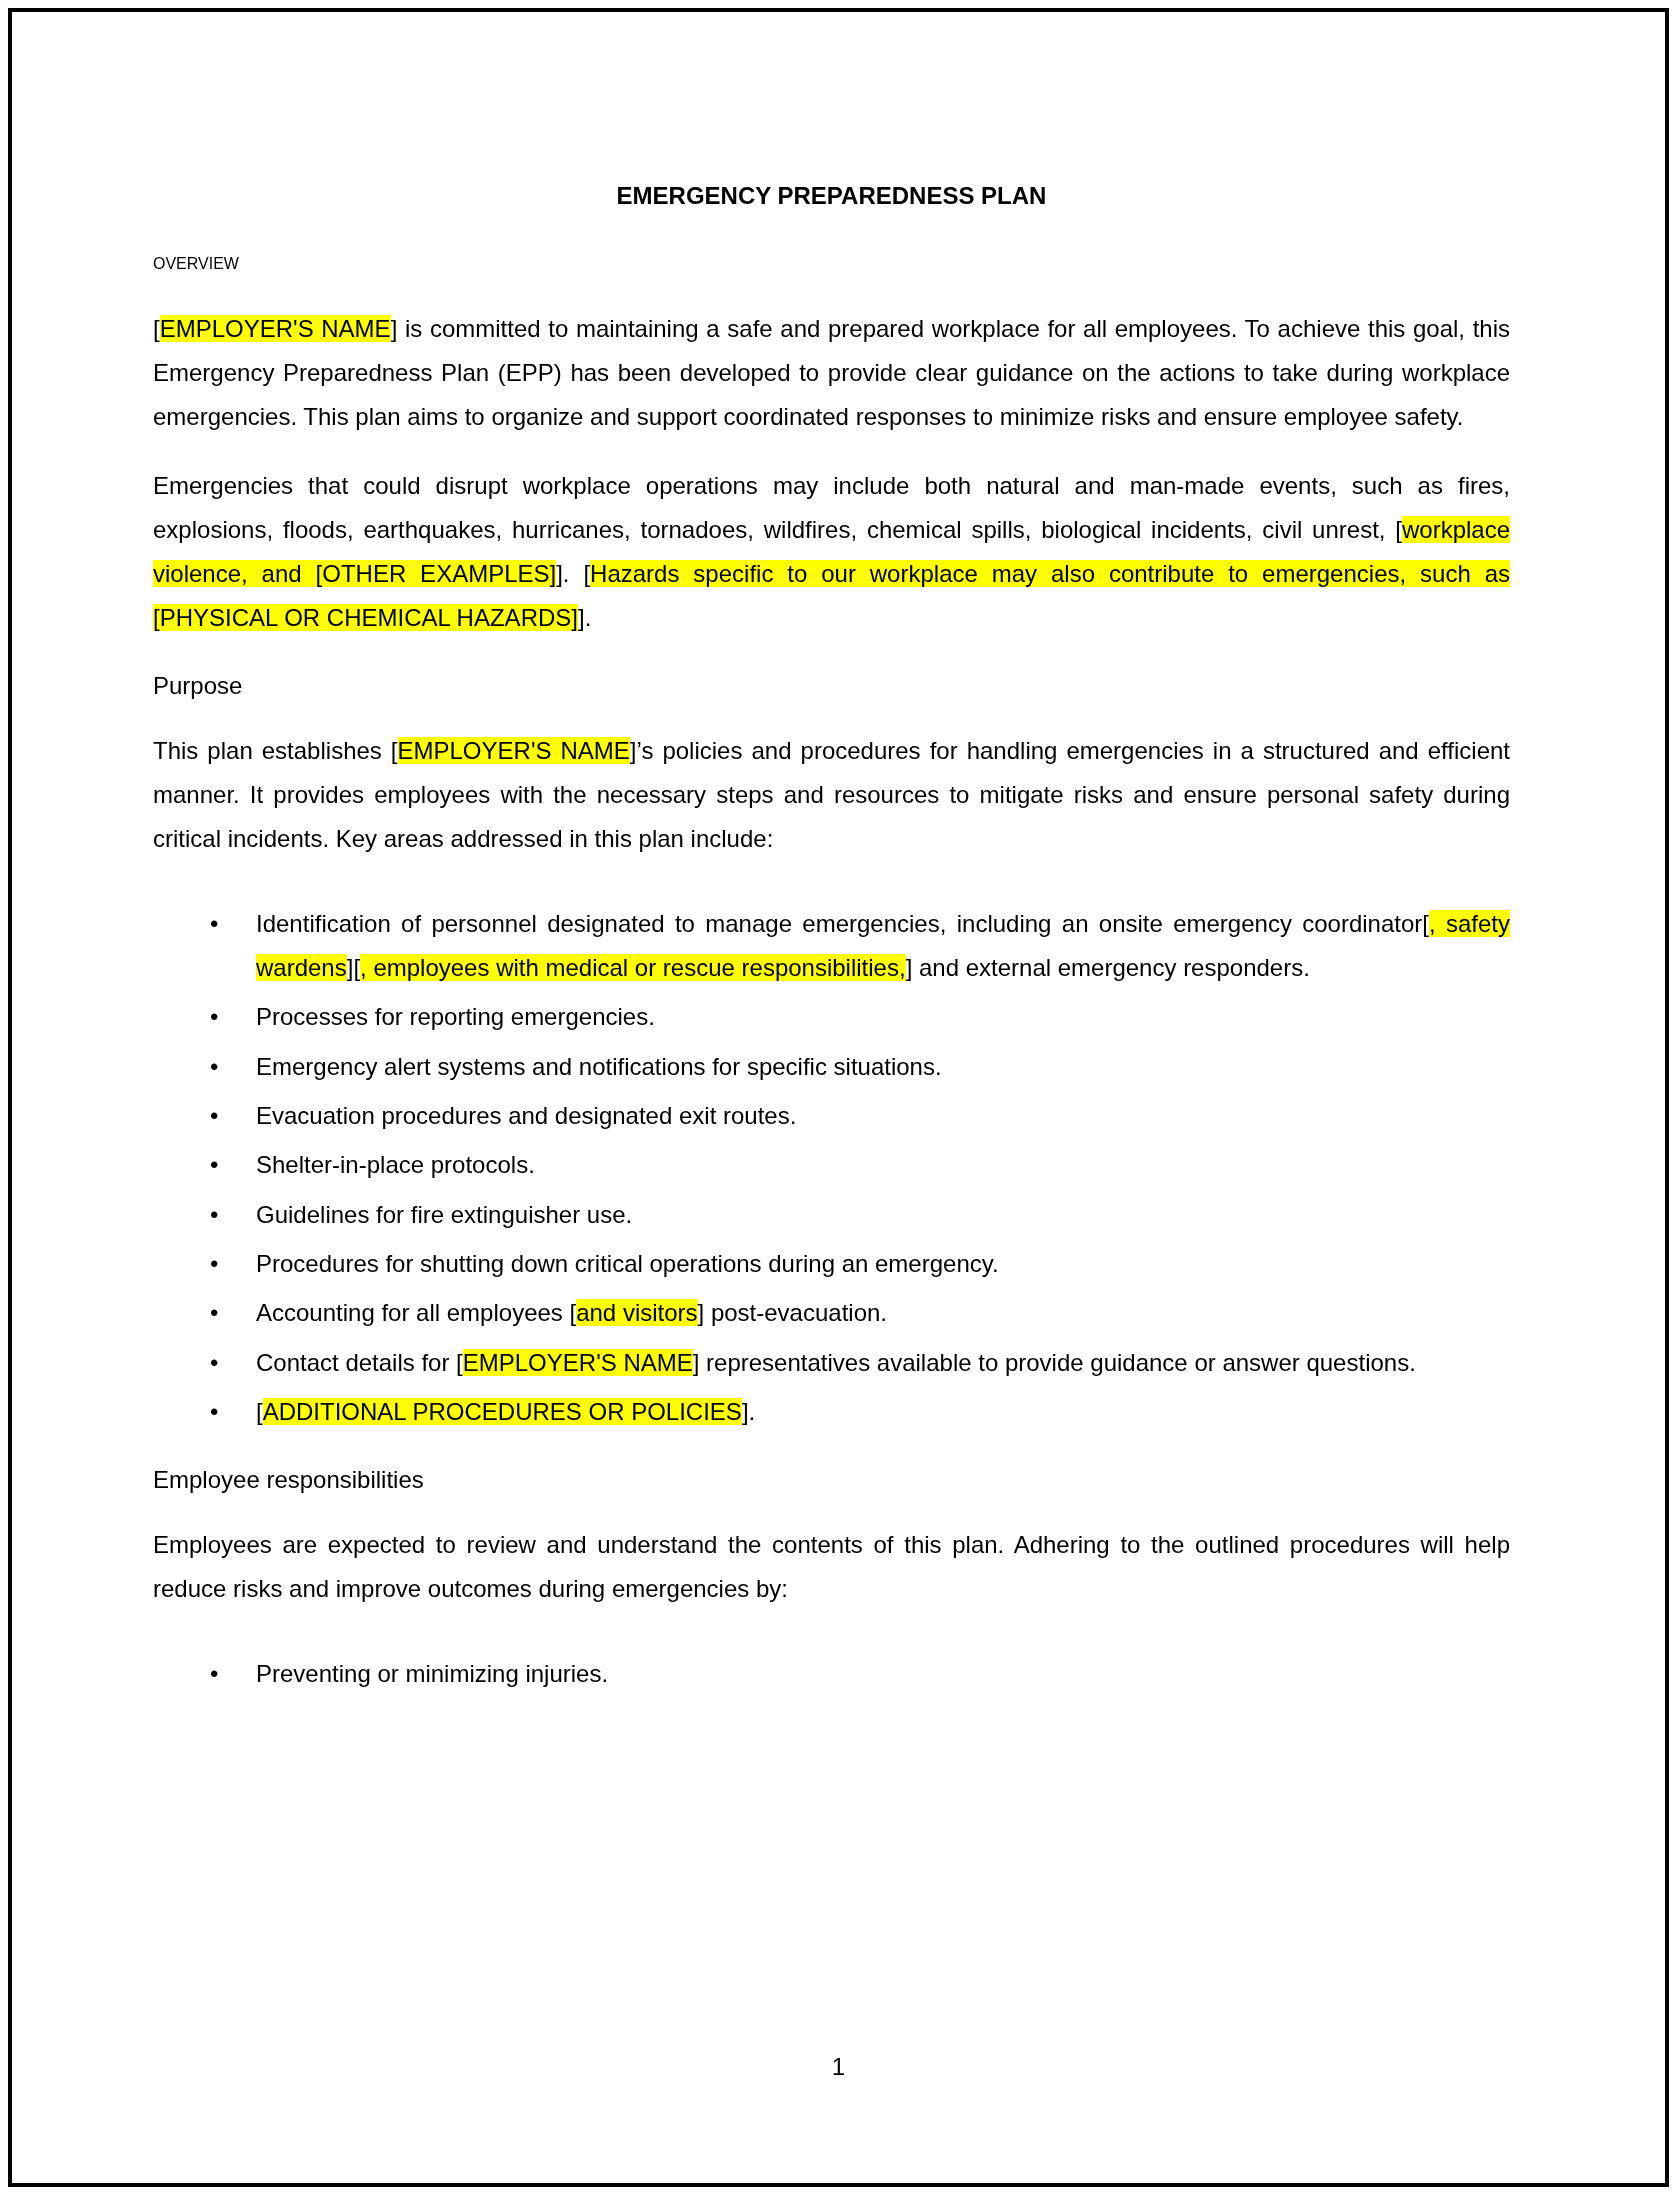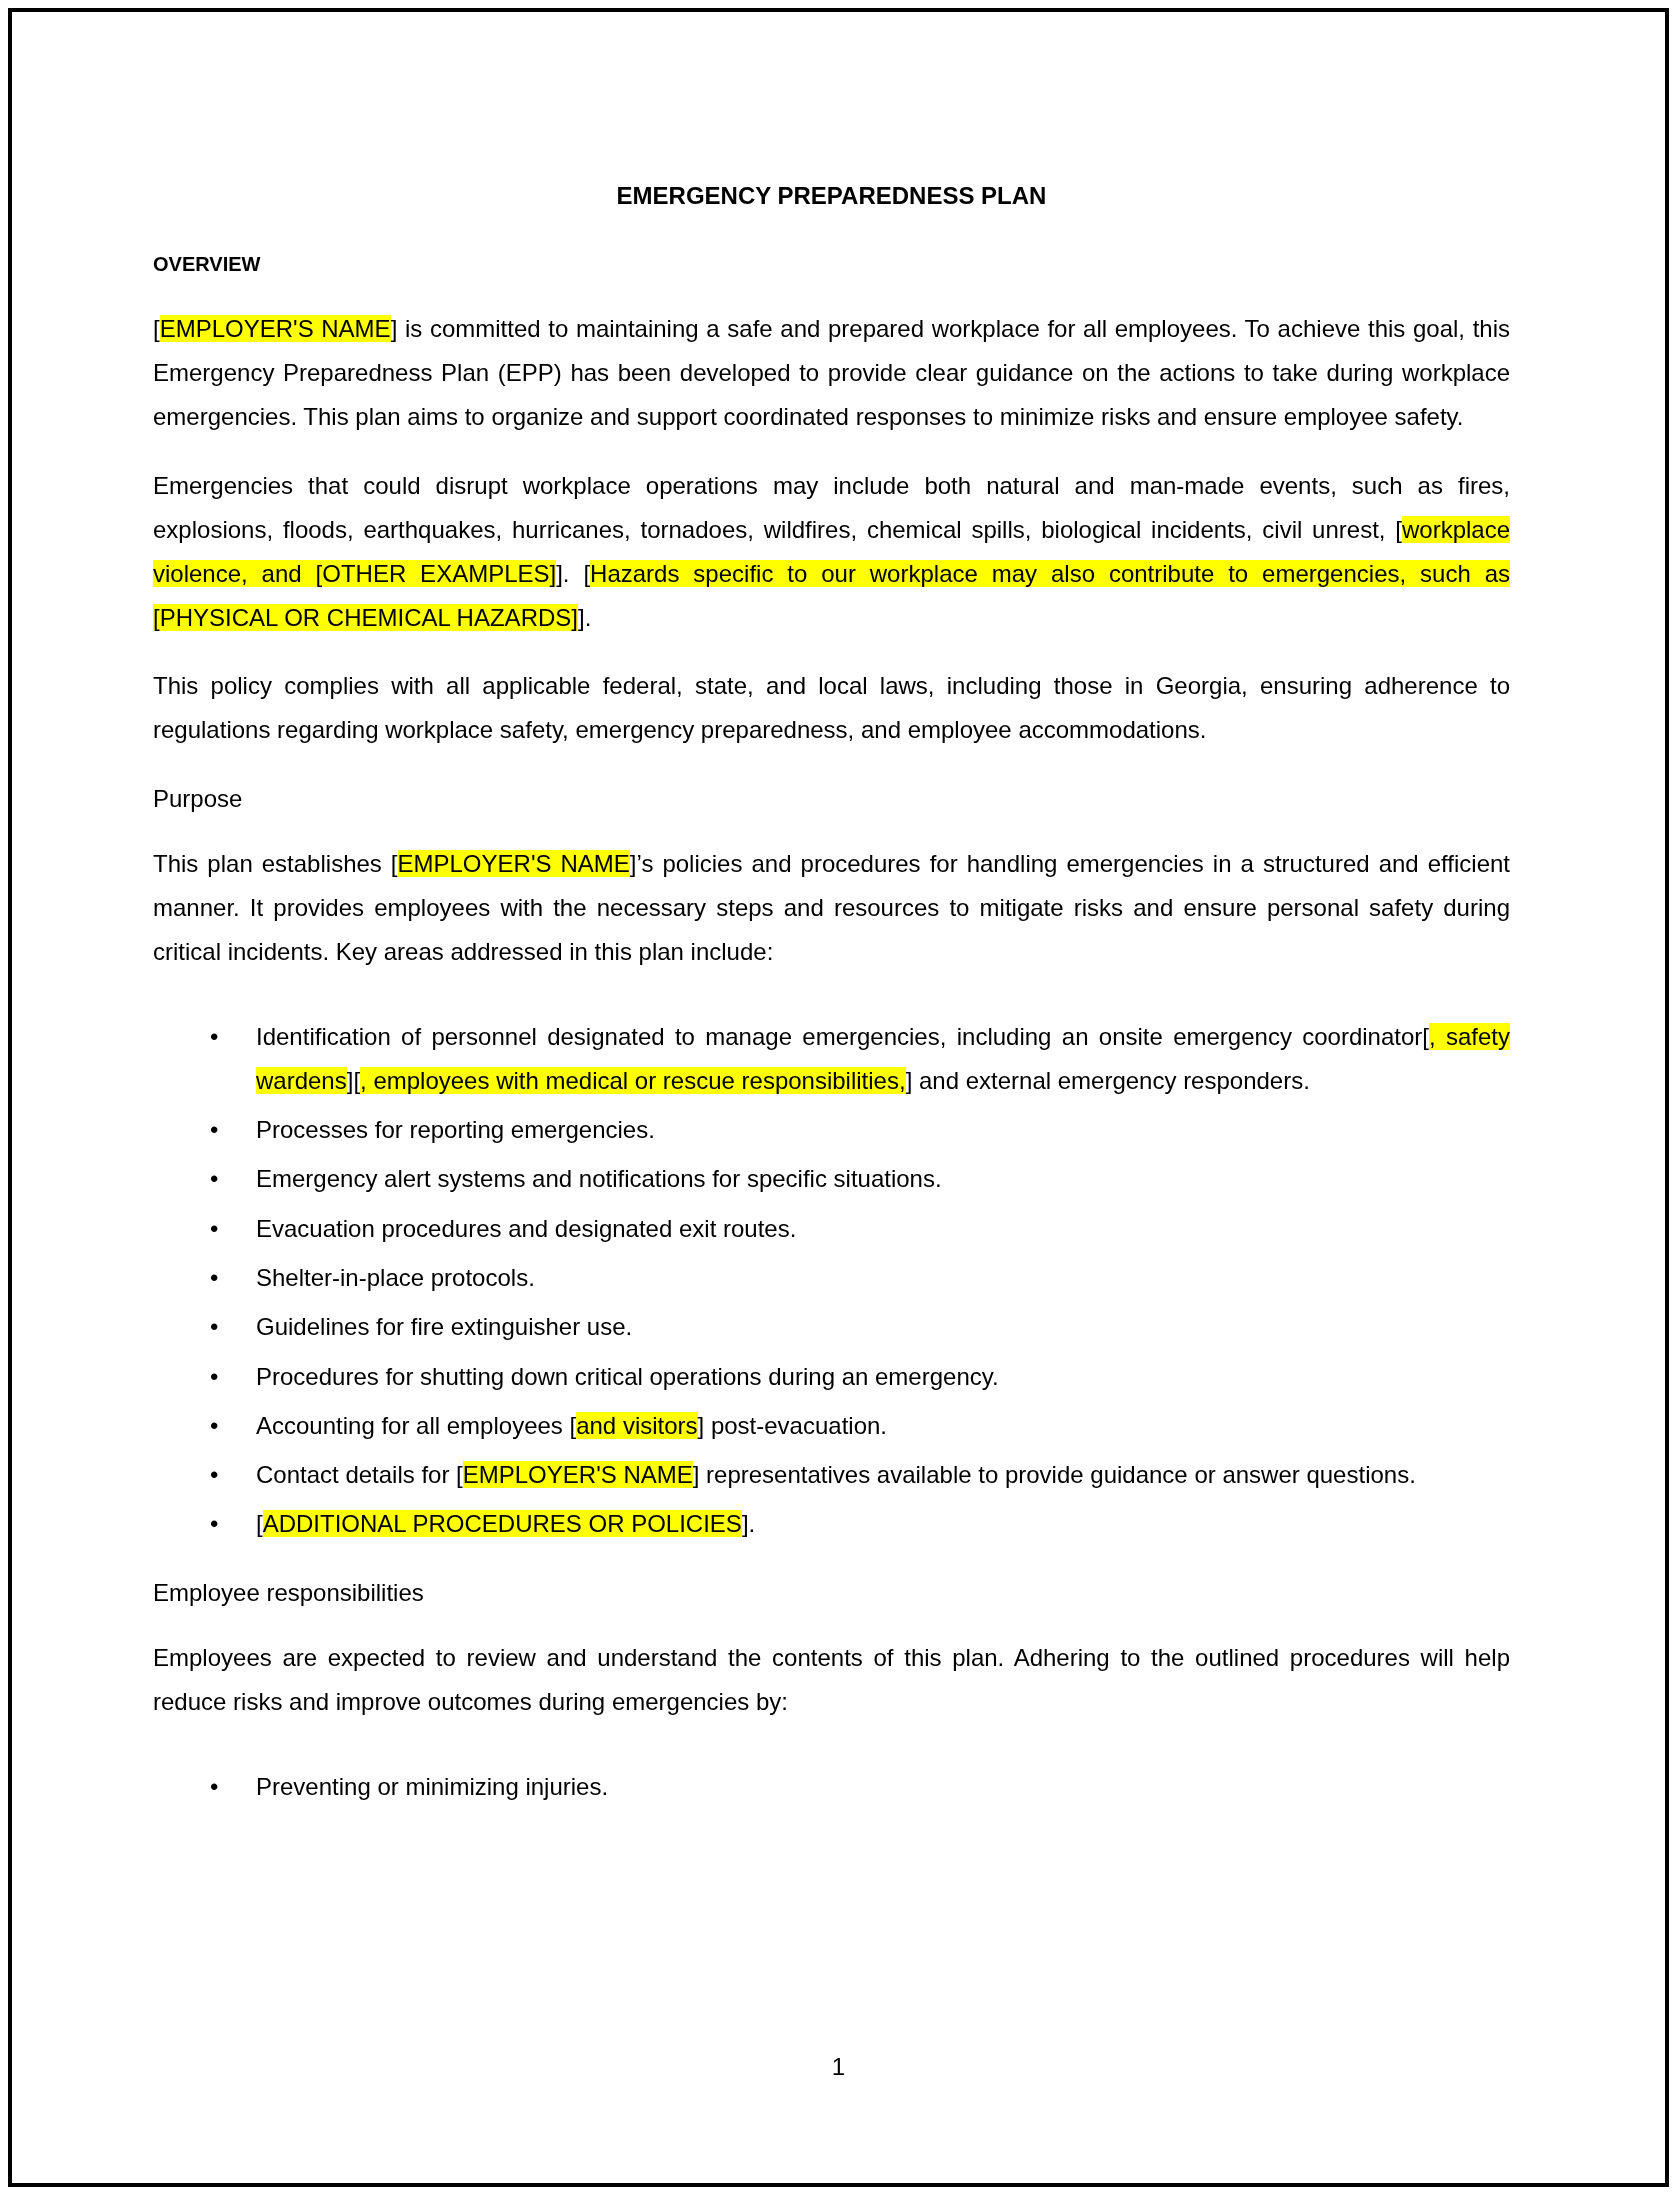--- a/index.html
+++ b/index.html
@@ -25,22 +25,22 @@
     top: 174px;
   }
   .doc-title {
     text-align: center;
     font-weight: bold;
     font-size: 24px;
     line-height: 44px;
     margin-bottom: 24px;
   }
   .heading {
-    font-weight: bold;
-    font-size: 20px;
+    font-weight: normal;
+    font-size: 16px;
     line-height: 44px;
     margin-bottom: 21px;
   }
   .subheading {
     font-size: 24px;
     line-height: 44px;
     margin-bottom: 21px;
   }
   .para {
     font-size: 24px;
@@ -86,21 +86,20 @@
 <body>
 
 <div class="page-frame"></div>
 
 <div class="content">
   <div class="doc-title">EMERGENCY PREPAREDNESS PLAN</div>
   <div>
       <div class="heading"><span>OVERVIEW</span></div>
       <p class="para"><span>[</span><span class="hl">EMPLOYER'S NAME</span><span>] is committed to maintaining a safe and prepared workplace for all employees. To achieve this goal, this Emergency Preparedness Plan (EPP) has been developed to provide clear guidance on the actions to take during workplace emergencies. This plan aims to organize and support coordinated responses to minimize risks and ensure employee safety.</span></p>
       <p class="para"><span>Emergencies that could disrupt workplace operations may include both natural and man-made events, such as fires, explosions, floods, earthquakes, hurricanes, tornadoes, wildfires, chemical spills, biological incidents, civil unrest, [</span><span class="hl">workplace violence, and [OTHER EXAMPLES]</span><span>]. [</span><span class="hl">Hazards specific to our workplace may also contribute to emergencies, such as [PHYSICAL OR CHEMICAL HAZARDS]</span><span>].</span></p>
-      <p class="para"><span>This policy complies with all applicable federal, state, and local laws, including those in Georgia, ensuring adherence to regulations regarding workplace safety, emergency preparedness, and employee accommodations.</span></p>
       <div class="subheading"><span>Purpose</span></div>
       <p class="para"><span>This plan establishes [</span><span class="hl">EMPLOYER'S NAME</span><span>]’s policies and procedures for handling emergencies in a structured and efficient manner. It provides employees with the necessary steps and resources to mitigate risks and ensure personal safety during critical incidents. Key areas addressed in this plan include:</span></p>
       <ul class="bullet-list">
         <li class="list-item"><span>Identification of personnel designated to manage emergencies, including an onsite emergency coordinator[</span><span class="hl">, safety wardens</span><span>][</span><span class="hl">, employees with medical or rescue responsibilities,</span><span>] and external emergency responders.</span></li>
         <li class="list-item"><span>Processes for reporting emergencies.</span></li>
         <li class="list-item"><span>Emergency alert systems and notifications for specific situations.</span></li>
         <li class="list-item"><span>Evacuation procedures and designated exit routes.</span></li>
         <li class="list-item"><span>Shelter-in-place protocols.</span></li>
         <li class="list-item"><span>Guidelines for fire extinguisher use.</span></li>
         <li class="list-item"><span>Procedures for shutting down critical operations during an emergency.</span></li>

